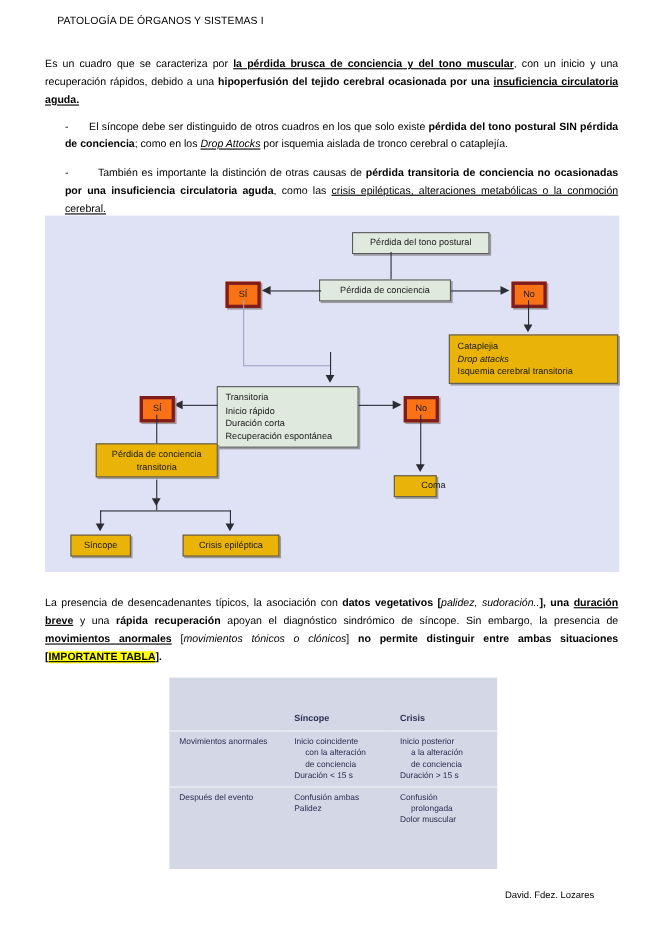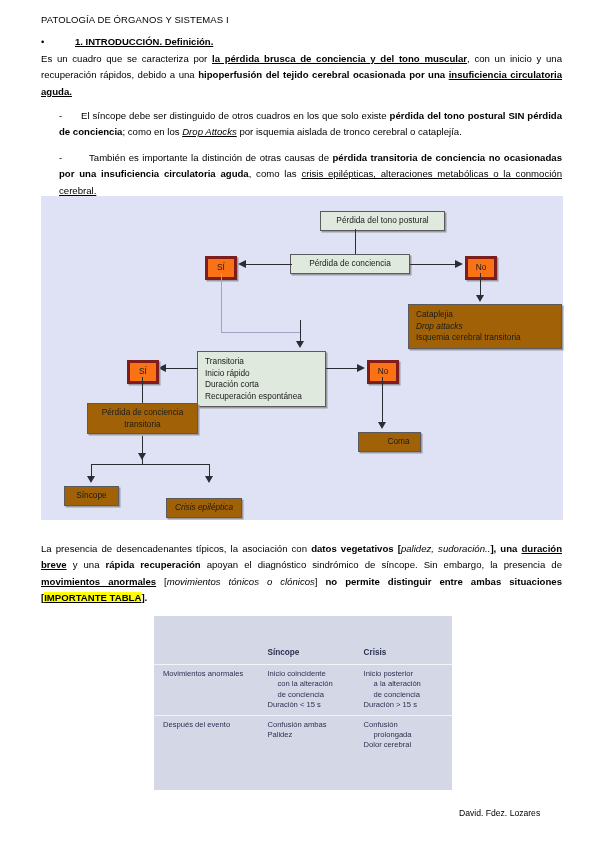--- a/index.html
+++ b/index.html
@@ -8,21 +8,21 @@
     background:#ffffff;
     font-family:"Liberation Sans", sans-serif;
     color:#000000;
     overflow:hidden;
     position:relative;
   }
   .page { position:absolute; left:0; top:0; width:599px; height:848px; }
 
   
   .doc-title {
-    position:absolute; left:41px; top:14px;
+    position:absolute; left:52px; top:14px;
     font-size:9.5px; letter-spacing:.1px; color:#000;
   }
   .bullet-line {
     position:absolute; left:41px; top:36px; width:520px;
     font-size:9.5px;
   }
   .bullet-dot { display:inline-block; width:34px; }
   .bullet-head { font-weight:bold; text-decoration:underline; }
 
   .para {
@@ -55,21 +55,21 @@
     font-size:8.3px;
     line-height:11.5px;
     color:#1a1a1a;
   }
   .n-green {
     background:#dfe9dd;
     border:1px solid #59595e;
     box-shadow:1.5px 1.5px 0 #9a9aa2;
   }
   .n-peach {
-    background:#a16207;
+    background:#eab308;
     border:1px solid #59595e;
     box-shadow:1.5px 1.5px 0 #9a9aa2;
   }
   .n-teal {
     background:#f97316;
     border:3px solid #7f1d1d;
     color:#cfe8df;
     font-size:8px;
     text-align:center;
     box-shadow:1.5px 1.5px 0 #9a9aa2;
@@ -143,23 +143,20 @@
     font-size:8.6px; color:#000;
   }
 </style>
 </head>
 <body>
 
 <div class="page">
 
   <div class="doc-title">PATOLOGÍA DE ÓRGANOS Y SISTEMAS I</div>
 
-  <div class="bullet-line">
-    <span class="bullet-dot">•</span><span class="bullet-head">1. INTRODUCCIÓN. Definición.</span>
-  </div>
 
   <div class="para p-dash p2">
     <span class="dash">-</span><span>El síncope debe ser distinguido de otros cuadros en los que solo existe </span><b>pérdida del tono postural SIN pérdida de conciencia</b><span>; como en los </span><span class="itu">Drop Attocks</span><span> por isquemia aislada de tronco cerebral o cataplejía.</span>
   </div>
 
   <div class="para p1">
     <span>Es un cuadro que se caracteriza por </span><b class="u">la pérdida brusca de conciencia y del tono muscular</b><span>, con un inicio y una recuperación rápidos, debido a una </span><b>hipoperfusión del tejido cerebral ocasionada por una </b><b class="u">insuficiencia circulatoria aguda.</b>
   </div>
 
   <div class="para p-dash p3">
@@ -213,32 +210,32 @@
 
     <div class="line vline" style="left:101px; top:181px; height:29px;"></div>
 
     <div class="node n-peach n-pad n-center" style="left:46px; top:207px; width:111px;">
       <div>Pérdida de conciencia</div>
       <div>transitoria</div>
     </div>
 
     <div class="line vline" style="left:341px; top:181px; height:49px;"></div>
     <div class="arrow arrow-down" style="left:337px; top:226px;"></div>
-    <div class="node n-peach n-pad n-center" style="left:317px; top:236px; width:63px;padding-left:24px;">Coma</div>
+    <div class="node n-peach n-pad n-center" style="left:317px; top:236px; width:39px;padding-left:24px;">Coma</div>
 
     <div class="line vline" style="left:101px; top:240px; height:28px;"></div>
     <div class="arrow arrow-down" style="left:97px; top:257px;"></div>
     <div class="line hline" style="left:50px; top:268px; width:119px;"></div>
     <div class="line vline" style="left:50px; top:268px; height:16px;"></div>
     <div class="line vline" style="left:168px; top:268px; height:16px;"></div>
     <div class="arrow arrow-down" style="left:46px; top:280px;"></div>
     <div class="arrow arrow-down" style="left:164px; top:280px;"></div>
 
     <div class="node n-peach n-pad n-center" style="left:23px; top:290px; width:55px;">Síncope</div>
-    <div class="node n-peach n-pad n-center" style="left:125px; top:302px; width:76px;font-style:italic;">Crisis epiléptica</div>
+    <div class="node n-peach n-pad n-center" style="left:125px; top:290px; width:88px;">Crisis epiléptica</div>
 
   </div>
 
   <div class="para p4">
     <span>La presencia de desencadenantes típicos, la asociación con </span><b>datos vegetativos</b><b> [</b><span class="it">palidez, sudoración..</span><b>], una </b><b class="u">duración breve</b><span> y una </span><b>rápida recuperación</b><span> apoyan el diagnóstico sindrómico de síncope. Sin embargo, la presencia de </span><b class="u">movimientos anormales</b><span> [</span><span class="it">movimientos tónicos o clónicos</span><span>] </span><b>no permite distinguir entre ambas situaciones</b><b> [</b><span class="hl">IMPORTANTE TABLA</span><b>].</b>
   </div>
 
   <div id="tbl">
     <table>
       <thead>
@@ -266,21 +263,21 @@
         </tr>
         <tr>
           <td class="col0">Después del evento</td>
           <td class="col1">
             <span>Confusión ambas</span><br>
             <span>Palidez</span>
           </td>
           <td class="col2">
             <span>Confusión</span>
             <span class="ind">prolongada</span>
-            <span>Dolor cerebral</span>
+            <span>Dolor muscular</span>
           </td>
         </tr>
       </tbody>
     </table>
   </div>
 
   <div class="footer">David. Fdez. Lozares</div>
 
 </div>
 

